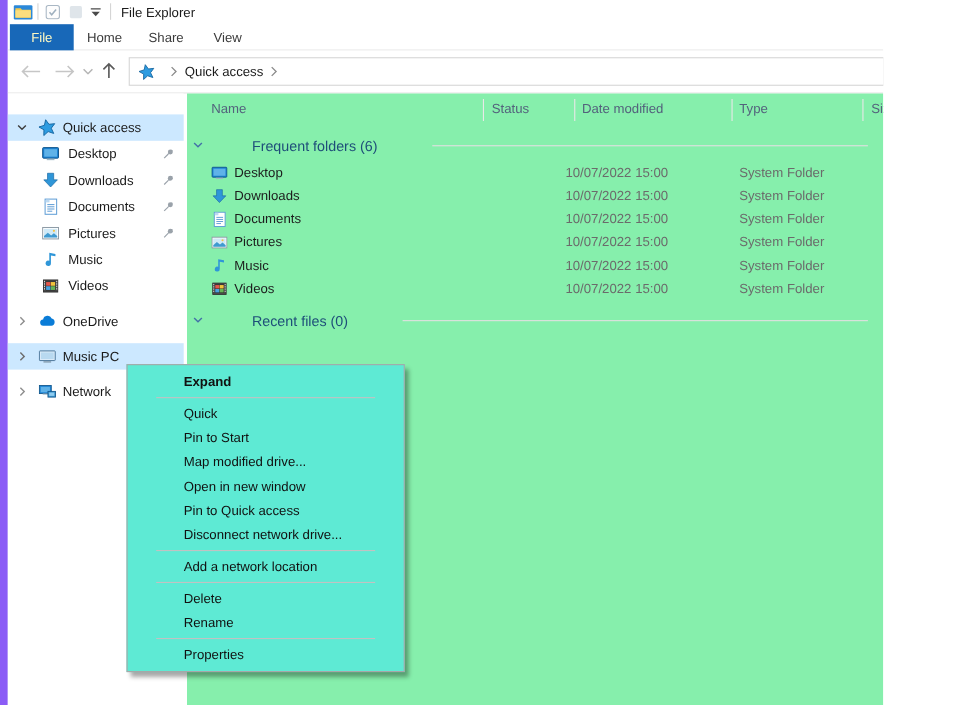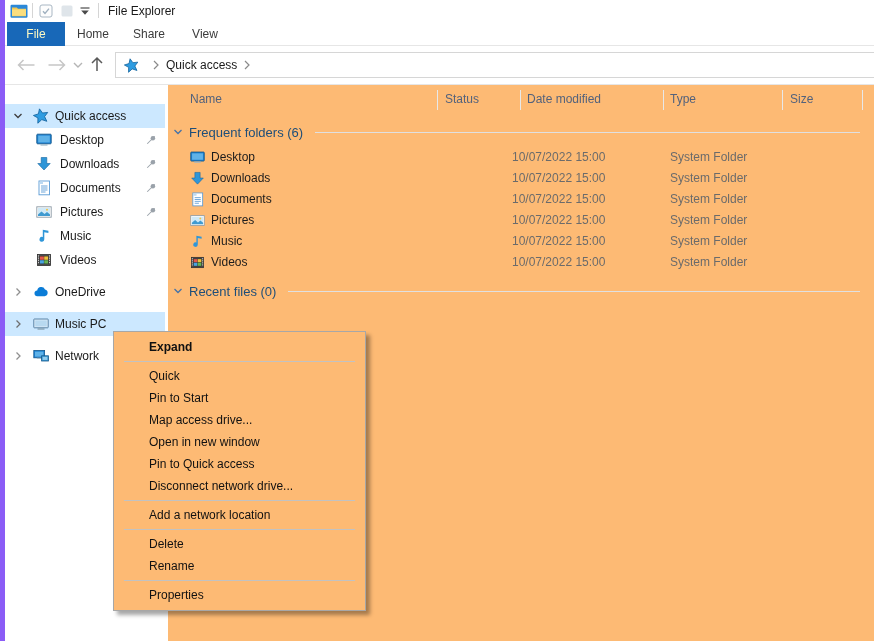--- a/index.html
+++ b/index.html
@@ -1,19 +1,19 @@
 <!DOCTYPE html>
 <html><head>
 <meta charset="utf-8">
 <style>
   * { margin:0; padding:0; box-sizing:border-box; }
   html,body { background:#fff; }
   body { font-family:"Liberation Sans", sans-serif; font-size:12px; color:#1a1a1a; }
-  #page { position:relative; width:874px; height:641px; background:#fff; overflow:hidden;
-          border-left:5px solid #8b5cf6; }
+  #page { position:relative; width:803px; height:641px; background:#fff; overflow:hidden;
+          border-left:7px solid #8b5cf6; }
 
   
   .titlebar { position:absolute; left:0; top:0; width:100%; height:22px; background:#fff; }
   .titlebar .appicon { position:absolute; left:5px; top:3px; width:18px; height:16px; }
   .tsep { position:absolute; top:3px; width:1px; height:15px; background:#d5d5d5; }
   .qat1 { position:absolute; left:34px; top:4px; width:14px; height:14px; }
   .qat2 { position:absolute; left:55px; top:4px; width:14px; height:14px; }
   .qat3 { position:absolute; left:75px; top:7px; width:10px; height:9px; }
   .wintitle { position:absolute; left:103px; top:0; line-height:22px; color:#1a1a1a; }
 
@@ -46,40 +46,40 @@
   .srow .chev { position:absolute; left:8px; top:7px; width:10px; height:10px; }
   .srow .ic { position:absolute; top:4px; width:16px; height:16px; }
   .srow .ic.root { left:28px; }
   .srow .ic.child { left:31px; }
   .srow .lb { position:absolute; top:0; line-height:24px; }
   .srow .lb.root { left:50px; }
   .srow .lb.child { left:55px; }
   .srow .pin { position:absolute; right:8px; top:6px; width:12px; height:12px; }
 
   
-  .content { position:absolute; left:163px; top:85px; right:0; bottom:0; background:#fdba74; }
+  .content { position:absolute; left:163px; top:85px; right:0; bottom:0; background:#86efac; }
   .colhead { position:absolute; left:0; top:0; right:0; height:30px; }
   .colhead .c { position:absolute; top:0; line-height:28px; color:#53627c; cursor:default; }
   .colhead .vsep { position:absolute; top:5px; width:1px; height:20px; background:#e8e8e8; }
 
-  .group { position:absolute; left:0; right:14px; height:20px; display:flex; align-items:center; }
+  .group { position:absolute; left:0; right:14px; height:20px; display:flex; align-items:center;gap:38px; }
   .group .gchev { width:10px; height:10px; margin-left:5px; margin-right:6px; flex:0 0 auto; }
   .group .glabel { color:#1e4e79; font-size:13px; white-space:nowrap; }
   .group .gline { flex:1; height:1px; background:#e0e0e0; margin-left:12px; }
 
   .frow { position:absolute; left:0; right:0; height:21px; cursor:default; }
   .frow .fic { position:absolute; left:22px; top:3px; width:15px; height:15px; }
   .frow .fname { position:absolute; left:43px; line-height:21px; color:#1c1c1c; }
   .frow .fdate { position:absolute; left:344px; line-height:21px; color:#6b6b6b; }
   .frow .ftype { position:absolute; left:502px; line-height:21px; color:#6b6b6b; }
 
   
-  .menu { position:absolute; left:108px; top:331px; width:253px; background:#fdba74;
+  .menu { position:absolute; left:108px; top:331px; width:253px; background:#5eead4;
           border:1px solid #a7a7a7; box-shadow:4px 4px 4px rgba(0,0,0,0.35);
-          padding:4px 0; z-index:50; }
+          padding:4px 16px; z-index:50; }
   .mitem { height:22px; line-height:22px; padding-left:35px; color:#111; cursor:default; }
   .mitem.bold { font-weight:bold; }
   .menu-sep { border-top:1px solid #c2c2c2; margin:3px 10px; }
 
   svg { display:block; width:100%; height:100%; }
 </style>
 </head>
 <body>
 
 <div id="page">
@@ -463,21 +463,21 @@
       <span class="glabel">Recent files (0)</span>
       <span class="gline"></span>
     </div>
   </div>
 
   <div class="menu">
     <div class="mitem bold">Expand</div>
     <div class="menu-sep"></div>
     <div class="mitem">Quick</div>
     <div class="mitem">Pin to Start</div>
-    <div class="mitem">Map access drive...</div>
+    <div class="mitem">Map modified drive...</div>
     <div class="mitem">Open in new window</div>
     <div class="mitem">Pin to Quick access</div>
     <div class="mitem">Disconnect network drive...</div>
     <div class="menu-sep"></div>
     <div class="mitem">Add a network location</div>
     <div class="menu-sep"></div>
     <div class="mitem">Delete</div>
     <div class="mitem">Rename</div>
     <div class="menu-sep"></div>
     <div class="mitem">Properties</div>

